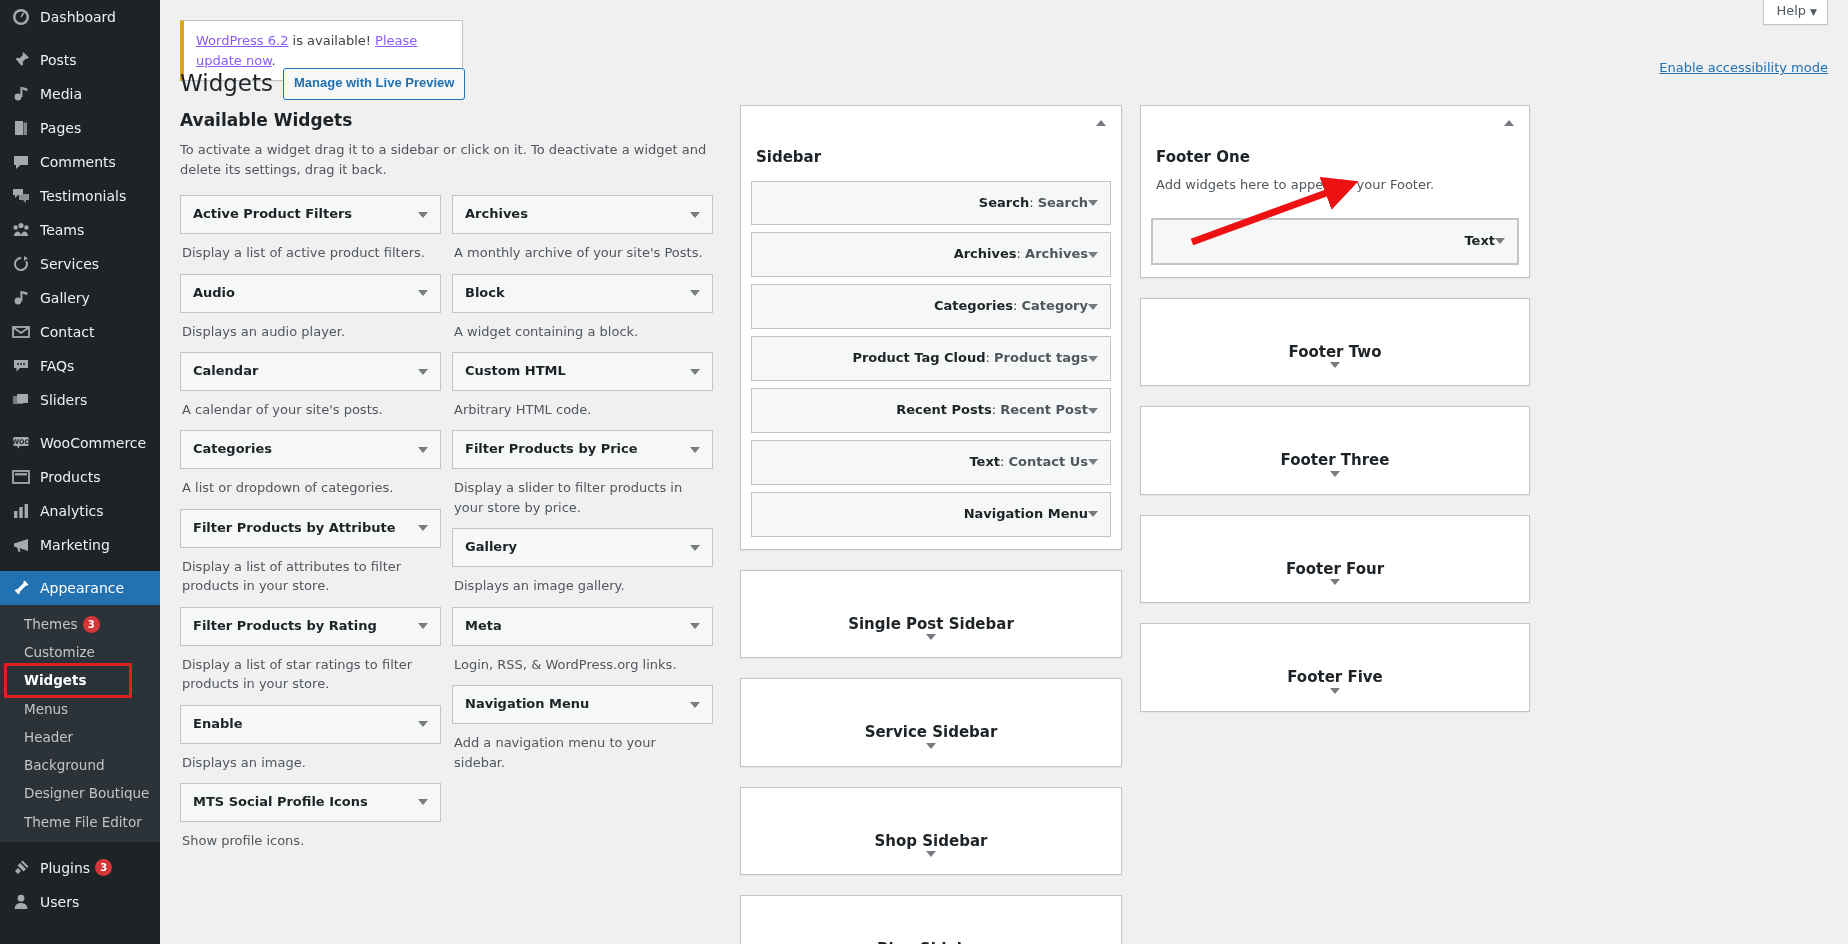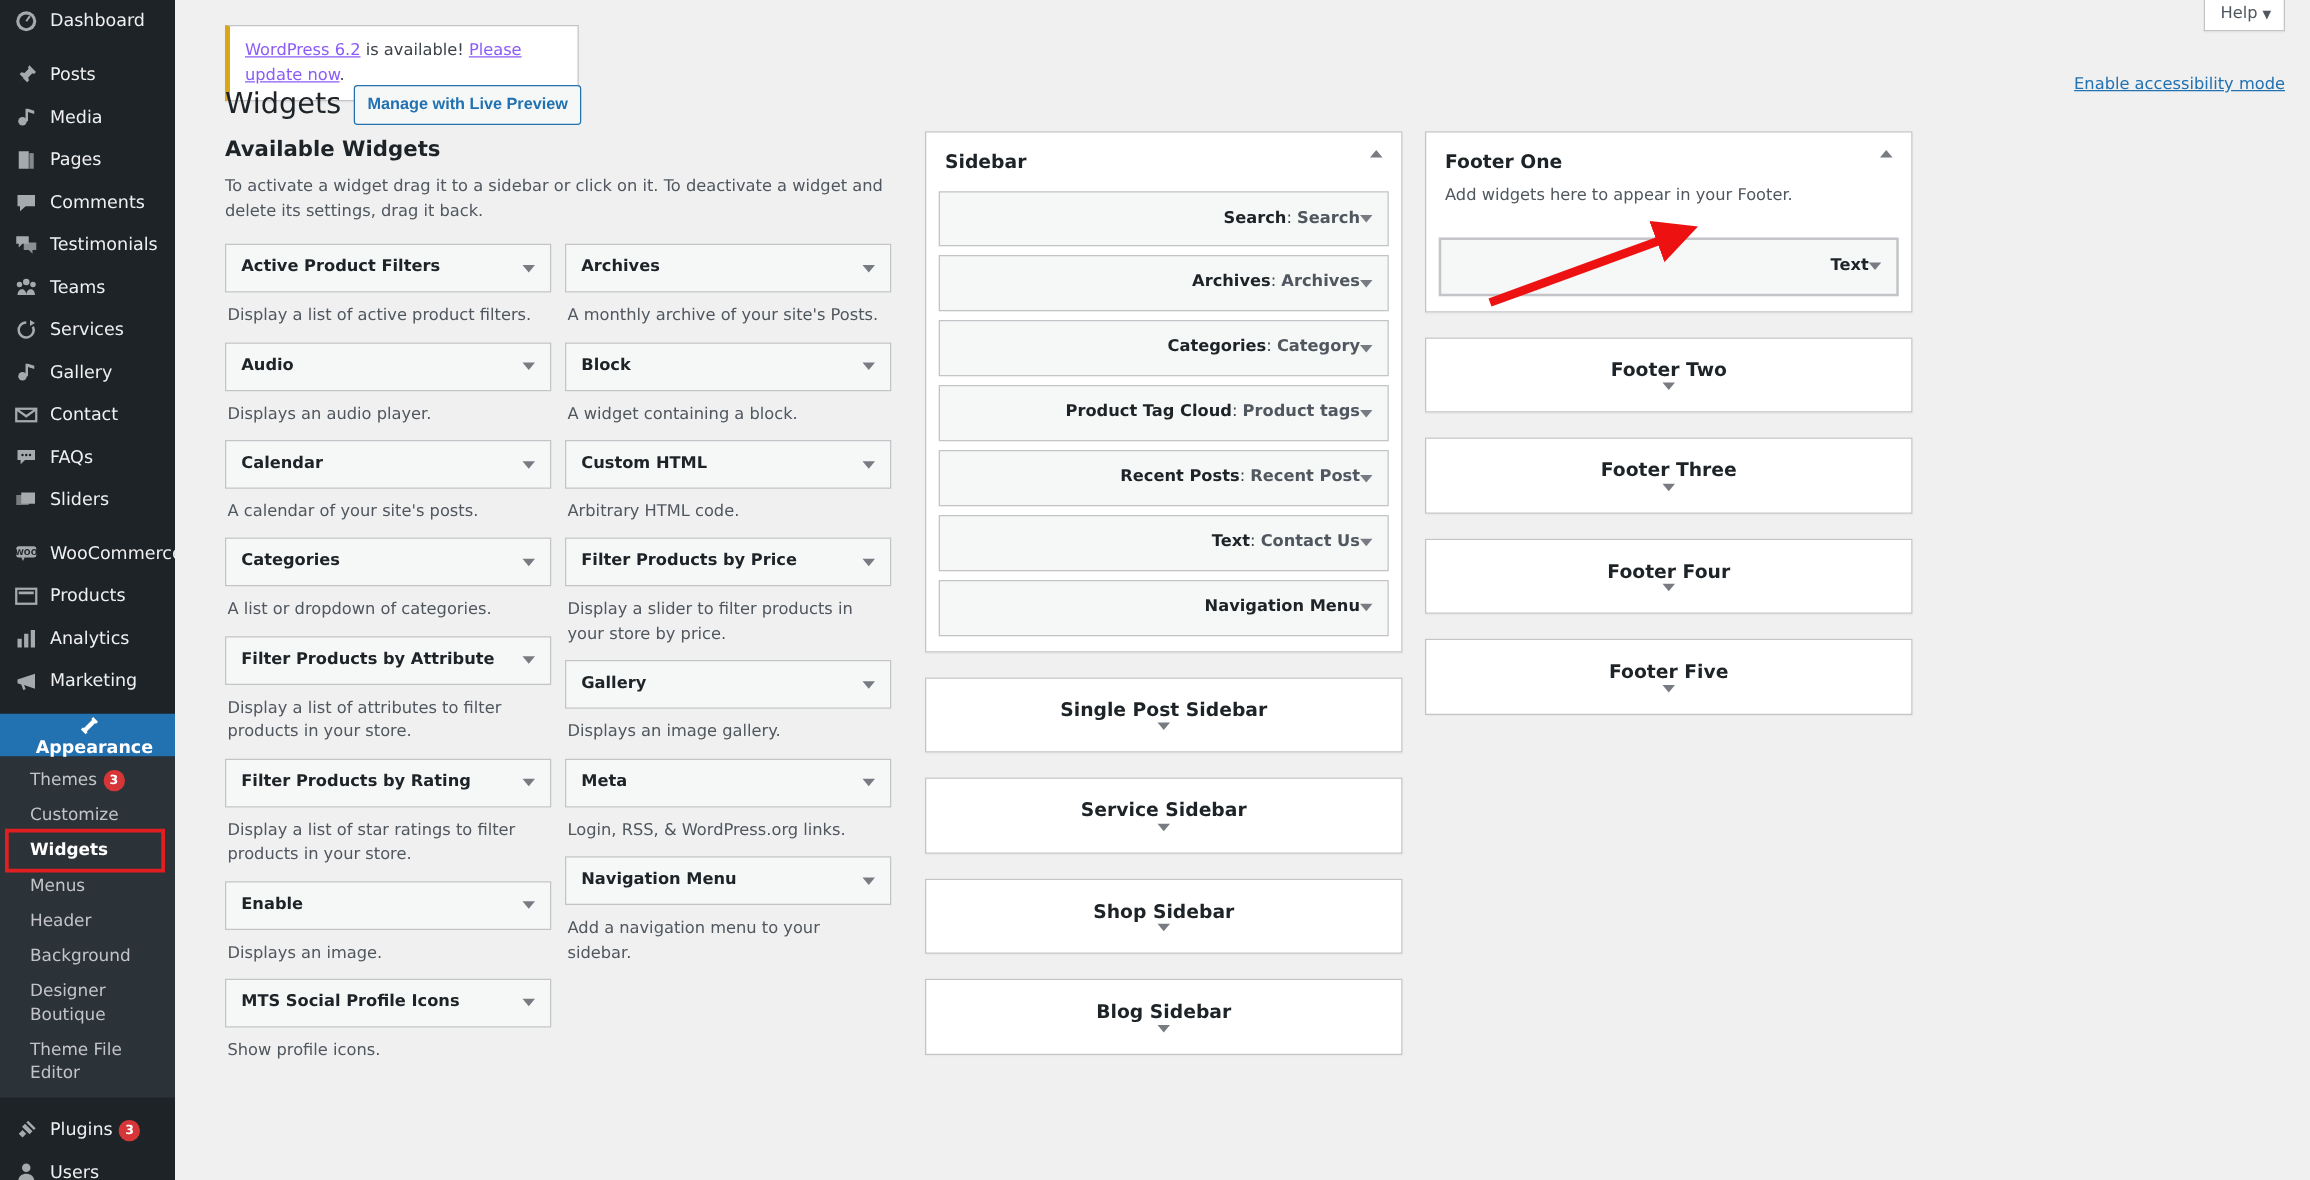--- a/index.html
+++ b/index.html
@@ -10,21 +10,21 @@
     background: #f0f0f1;
     font-family: "DejaVu Sans", "Liberation Sans", sans-serif;
     font-size: 13px;
     color: #3c434a;
   }
   #root { position: relative; width: 1848px; height: 944px; }
 
   
   .adminmenu {
     position: absolute; left: 0; top: 0;
-    width: 140px; height: 944px;
+    width: 160px; height: 944px;
     background: #1d2327;
     overflow: hidden;
   }
   .menu-item {
     position: relative;
     display: flex; align-items: center;
     height: 34px;
     padding-left: 11px;
     color: #f0f0f1;
     font-size: 14px;
@@ -37,22 +37,21 @@
     width: 20px; height: 20px;
     margin-right: 9px;
     display: flex; align-items: center; justify-content: center;
     color: #a7aaad;
     flex: 0 0 20px;
   }
   .menu-item .mi-icon svg { display: block; }
   .menu-item.current {
     background: #2271b1;
     color: #fff;
-    font-weight: 700;
-    flex-direction: column;
+    font-weight: 400;
   }
   .menu-item.current .mi-icon { color: #fff; }
   .menu-item.current::after {
     content: "";
     position: absolute; right: -8px; top: 50%;
     margin-top: -8px;
     border: 8px solid transparent;
     border-right-color: #f0f0f1;
   }
   .menu-sep { height: 9px; }
@@ -235,20 +234,21 @@
     justify-content: space-between;
     padding: 14px 15px 13px 15px;
     cursor: pointer;
   }
   .panel-head.compact { padding: 16px 15px 17px 15px; align-items: center; flex-direction: column; }
   .panel-title {
     font-size: 15px;
     font-weight: 700;
     color: #1d2327;
     line-height: 1.3;
+    margin-top: 28px;
   }
   .panel-sub {
     font-size: 13px;
     color: #50575e;
     padding: 0 15px 24px 15px;
     line-height: 1.5;
     margin-top: -6px;
   }
   .panel-body { padding: 0 10px 12px 10px; }
   .wrow {

